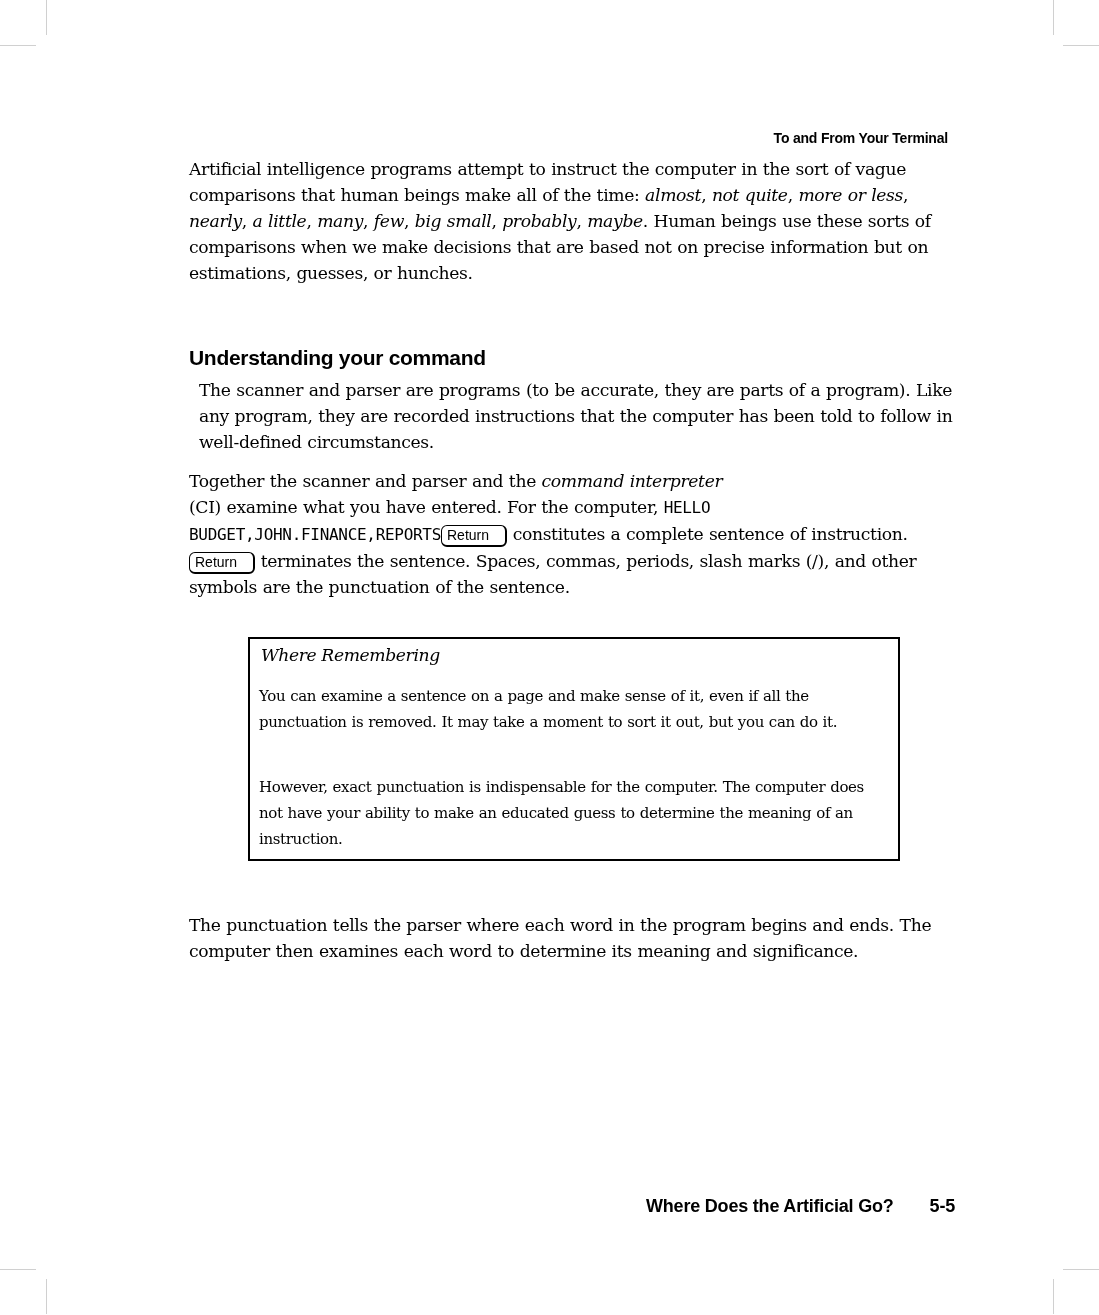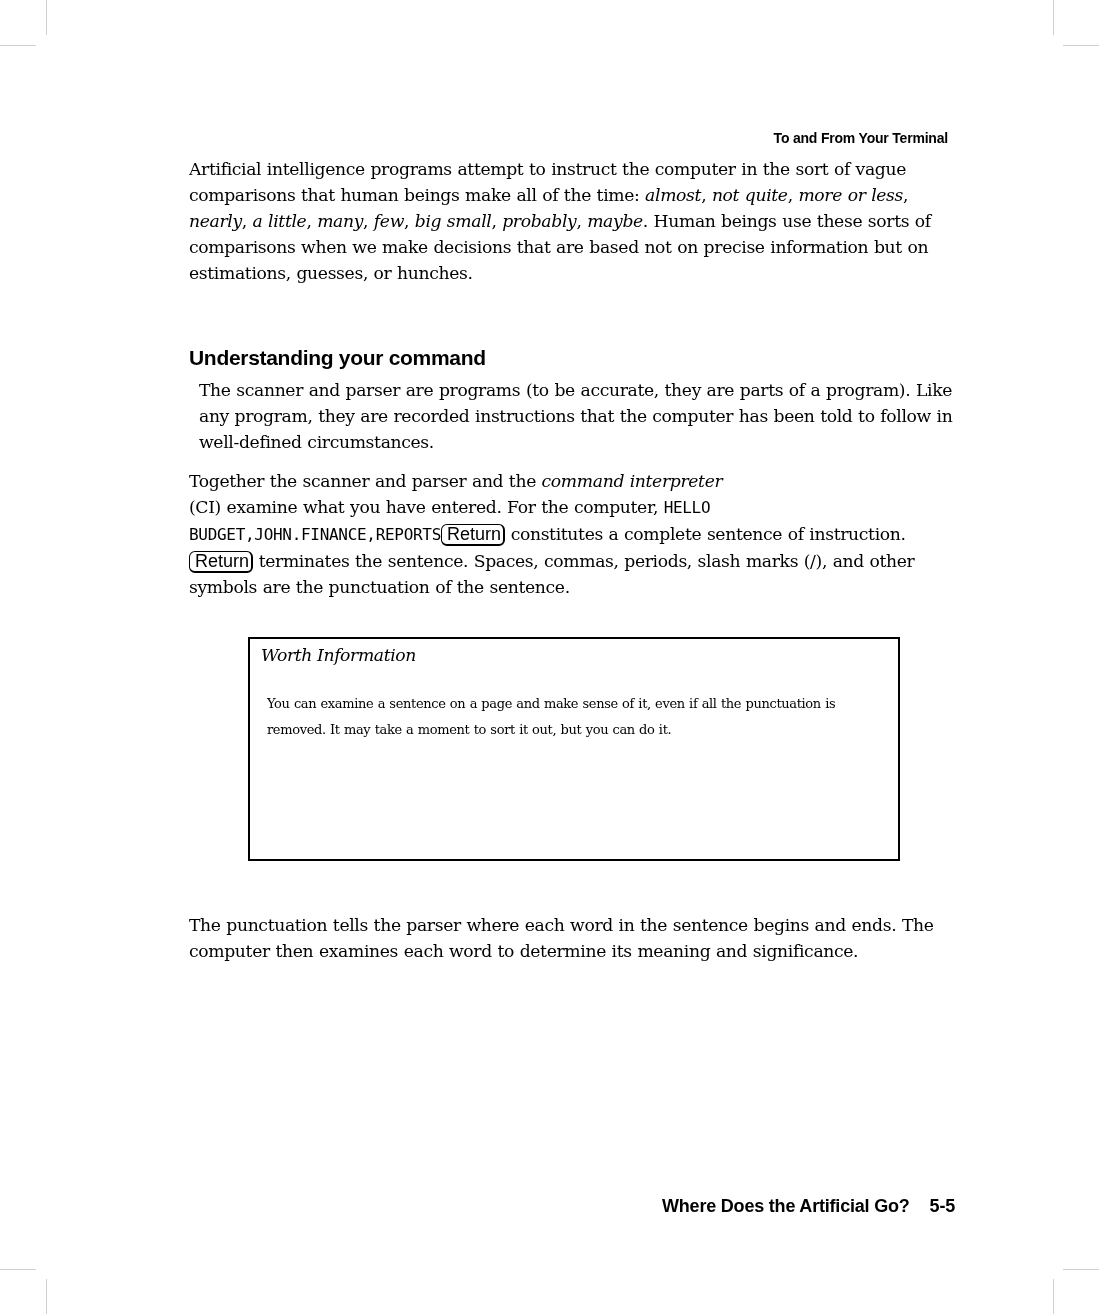--- a/index.html
+++ b/index.html
@@ -14,22 +14,22 @@
   }
   .body-text {
     position: absolute; left: 189px; width: 770px;
     font-family: "DejaVu Serif", serif; font-size: 17.2px; line-height: 26px;
     letter-spacing: -0.35px; word-spacing: 0.5px;
   }
   .body-text p { margin: 0; }
   .body-text em { font-style: italic; }
   .mono { font-family: "DejaVu Sans Mono", monospace; font-size: 16px; letter-spacing: -0.3px; }
   .key {
-    display: inline-block; font-family: "Liberation Sans", sans-serif; font-size: 18px;
-    line-height: 16px; padding: 1px 2px 2px 5px; border: 1px solid #000;
+    display: inline-block; font-family: "Liberation Sans", sans-serif; font-size: 14px;
+    line-height: 16px; padding: 1px 16px 2px 5px; border: 1px solid #000;
     border-bottom-width: 2px; border-right-width: 2px; border-radius: 6px;
     vertical-align: 0px; letter-spacing: 0;
   }
   #p1 { top: 156px; }
   .section-heading {
     position: absolute; left: 189px; top: 346px;
     font-family: "Liberation Sans", sans-serif; font-weight: bold; font-size: 21px;
     letter-spacing: -0.3px;
   }
   #p2 { top: 377px; margin-left: 10px; }
@@ -37,33 +37,33 @@
   .note-box {
     position: absolute; left: 248px; top: 637px; width: 648px; height: 220px;
     border: 2px solid #000;
   }
   .note-title {
     position: absolute; left: 11px; top: 6px;
     font-family: "DejaVu Serif", serif; font-style: italic; font-size: 17.2px;
     letter-spacing: -0.4px;
   }
   .note-para {
-    position: absolute; left: 9px; width: 630px; margin: 8px;
-    font-family: "DejaVu Serif", serif; font-size: 13px; line-height: 26px;
+    position: absolute; left: 9px; width: 630px; margin: 0;
+    font-family: "DejaVu Serif", serif; font-size: 15px; line-height: 26px;
     letter-spacing: -0.35px; word-spacing: 0.5px;
   }
   #np1 { top: 44px; }
   #np2 { top: 135px; }
   #p4 { top: 912px; }
   .running-foot {
     position: absolute; top: 1196px; right: 144px;
     font-family: "Liberation Sans", sans-serif; font-weight: bold; font-size: 18px;
     letter-spacing: -0.2px;
   }
-  .running-foot .page-num { margin-left: 20px; text-align: center; }
+  .running-foot .page-num { margin-left: 36px; text-align: center; }
 </style>
 </head>
 <body>
 
 <div class="crop v" style="left:46px; top:0;"></div>
 <div class="crop h" style="left:0; top:45px;"></div>
 <div class="crop v" style="left:1053px; top:0;"></div>
 <div class="crop h" style="left:1063px; top:45px;"></div>
 <div class="crop h" style="left:0; top:1269px;"></div>
 <div class="crop v" style="left:46px; top:1279px;"></div>
@@ -80,23 +80,24 @@
 
 <div class="body-text" id="p2">
   <p>The scanner and parser are programs (to be accurate, they are parts of a program). Like any program, they are recorded instructions that the computer has been told to follow in well-defined circumstances.</p>
 </div>
 
 <div class="body-text" id="p3">
   <p><span>Together the scanner and parser and the </span><em>command interpreter</em><br><span> (CI) examine what you have entered. For the computer, </span><span class="mono">HELLO BUDGET,JOHN.FINANCE,REPORTS</span><span class="key">Return</span><span> constitutes a complete sentence of instruction. </span><span class="key">Return</span><span> terminates the sentence. Spaces, commas, periods, slash marks (/), and other symbols are the punctuation of the sentence.</span></p>
 </div>
 
 <div class="note-box">
-  <div class="note-title">Worth Information</div>
+  <div class="note-title">Where Remembering</div>
   <p class="note-para" id="np1">You can examine a sentence on a page and make sense of it, even if all the punctuation is removed. It may take a moment to sort it out, but you can do it.</p>
+  <p class="note-para" id="np2">However, exact punctuation is indispensable for the computer. The computer does not have your ability to make an educated guess to determine the meaning of an instruction.</p>
 </div>
 
 <div class="body-text" id="p4">
-  <p>The punctuation tells the parser where each word in the sentence begins and ends. The computer then examines each word to determine its meaning and significance.</p>
+  <p>The punctuation tells the parser where each word in the program begins and ends. The computer then examines each word to determine its meaning and significance.</p>
 </div>
 
 <div class="running-foot">
   <span>Where Does the Artificial Go?</span><span class="page-num">5-5</span>
 </div>
 
 </body></html>

